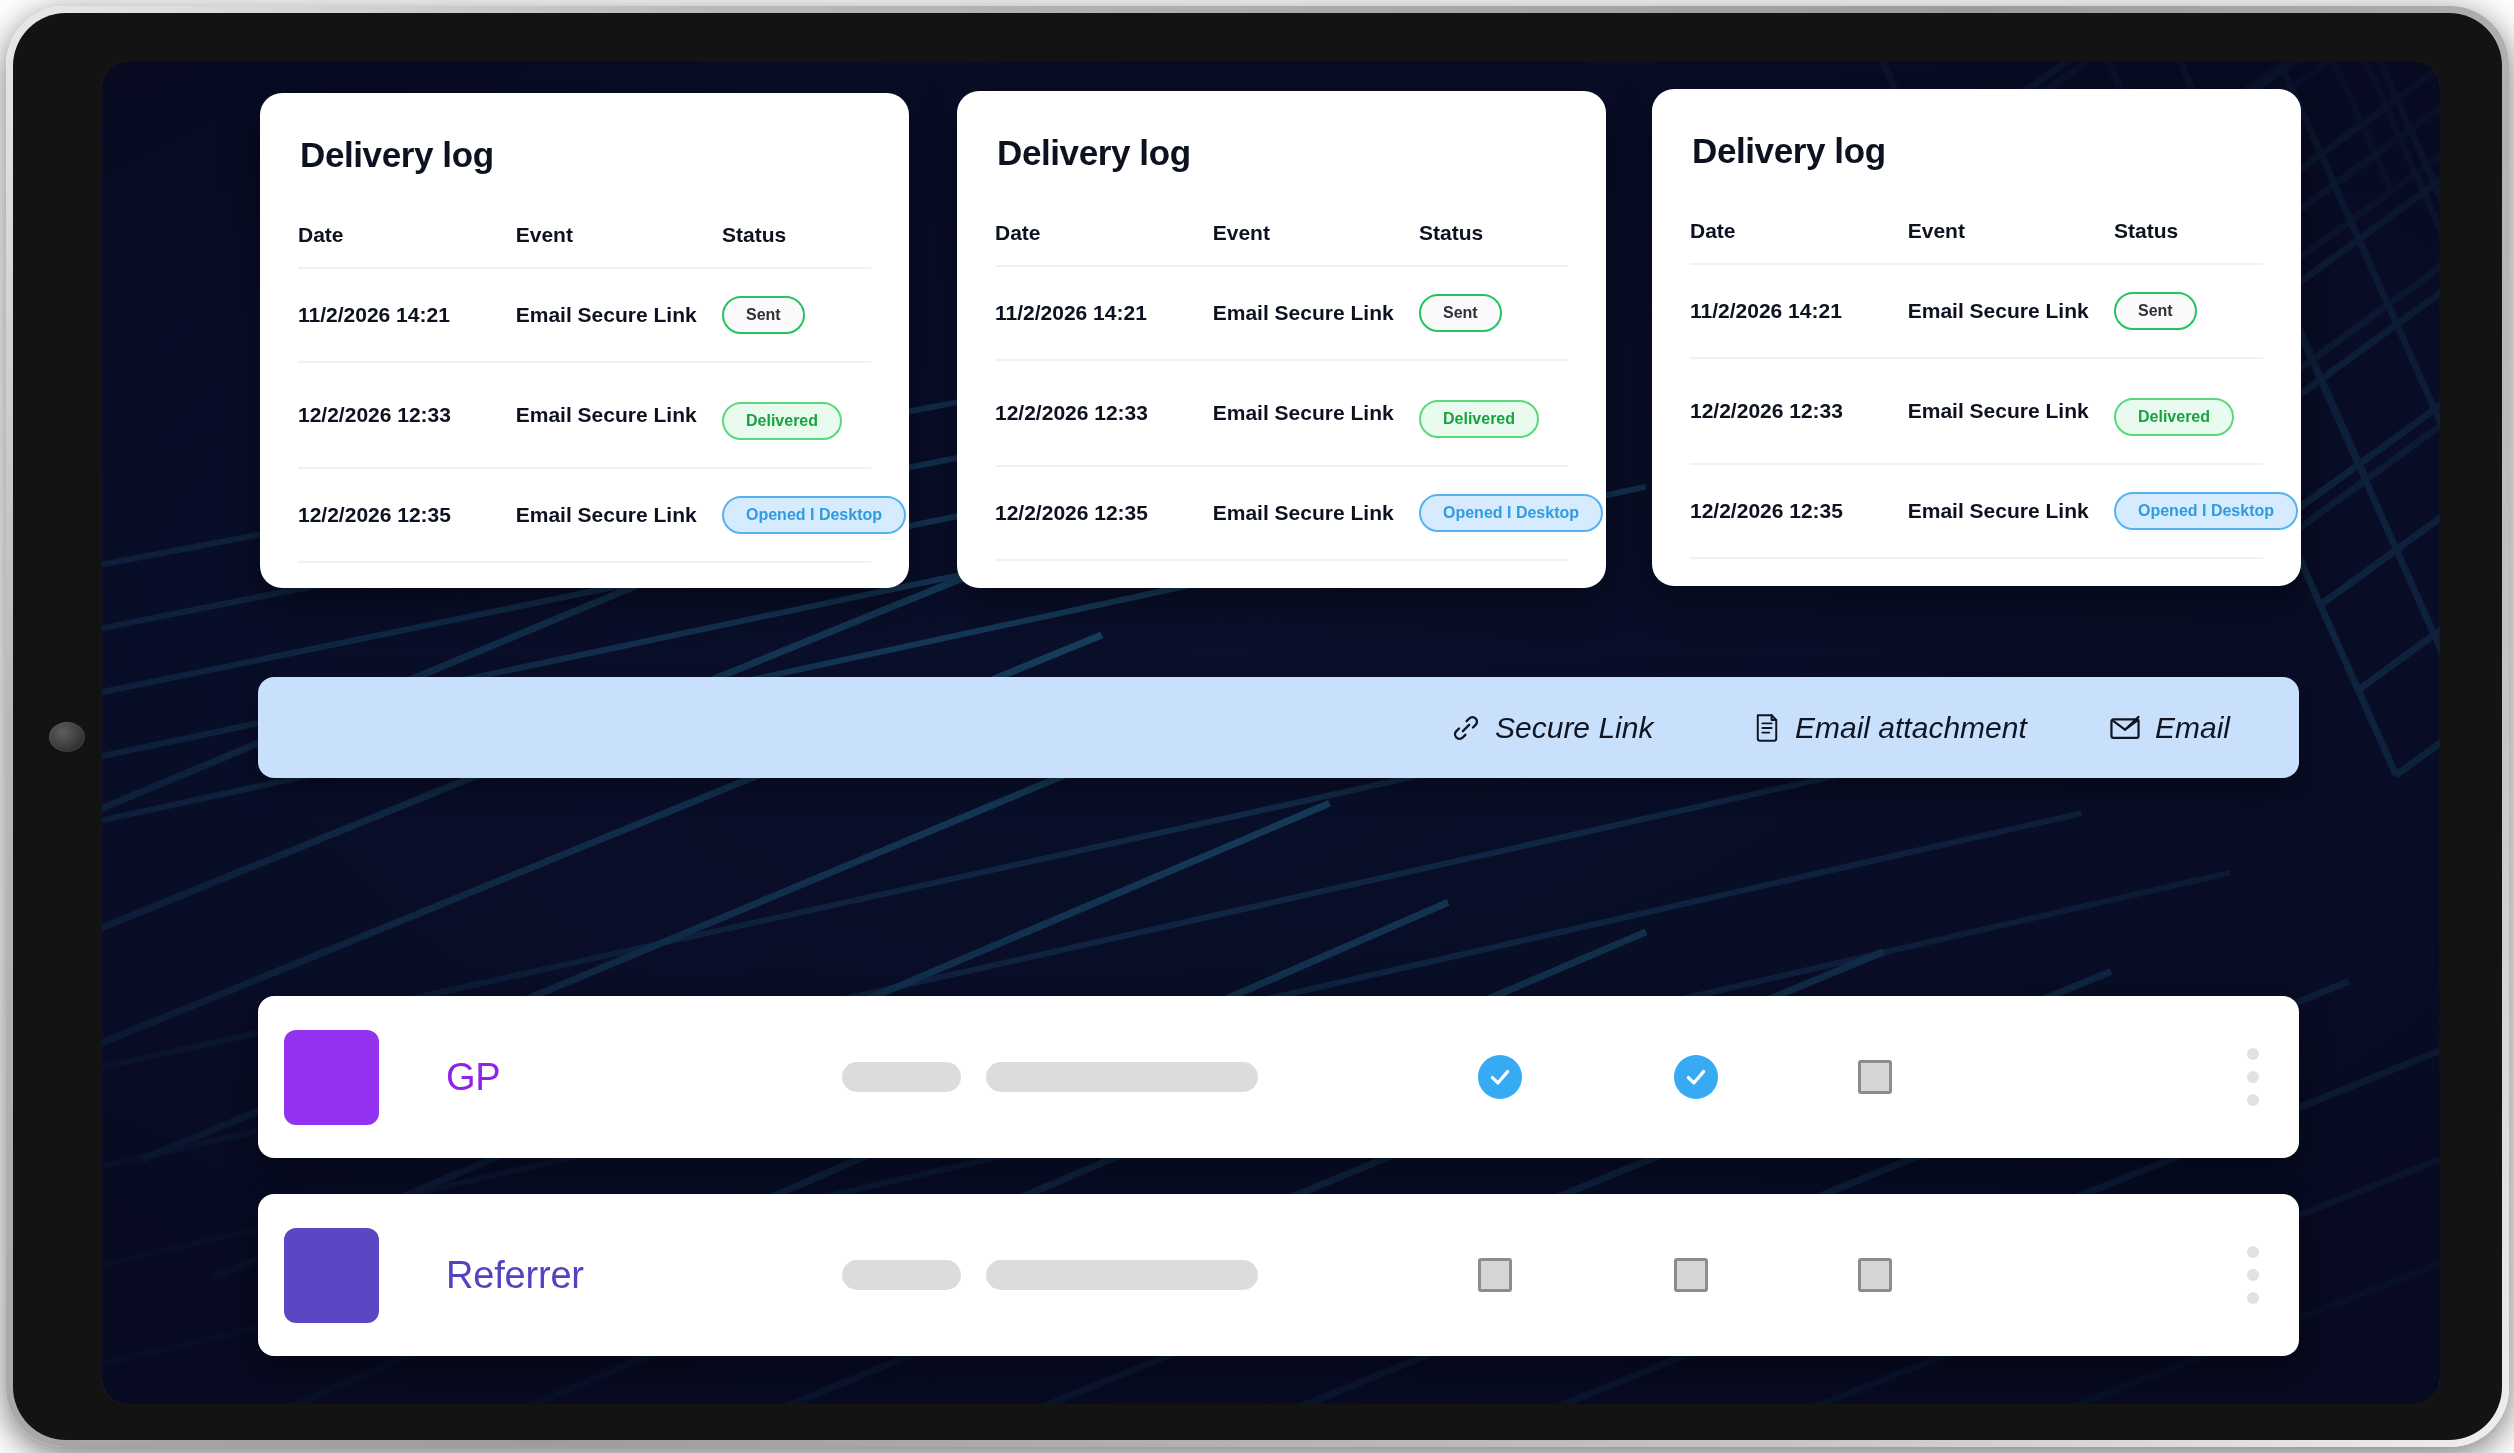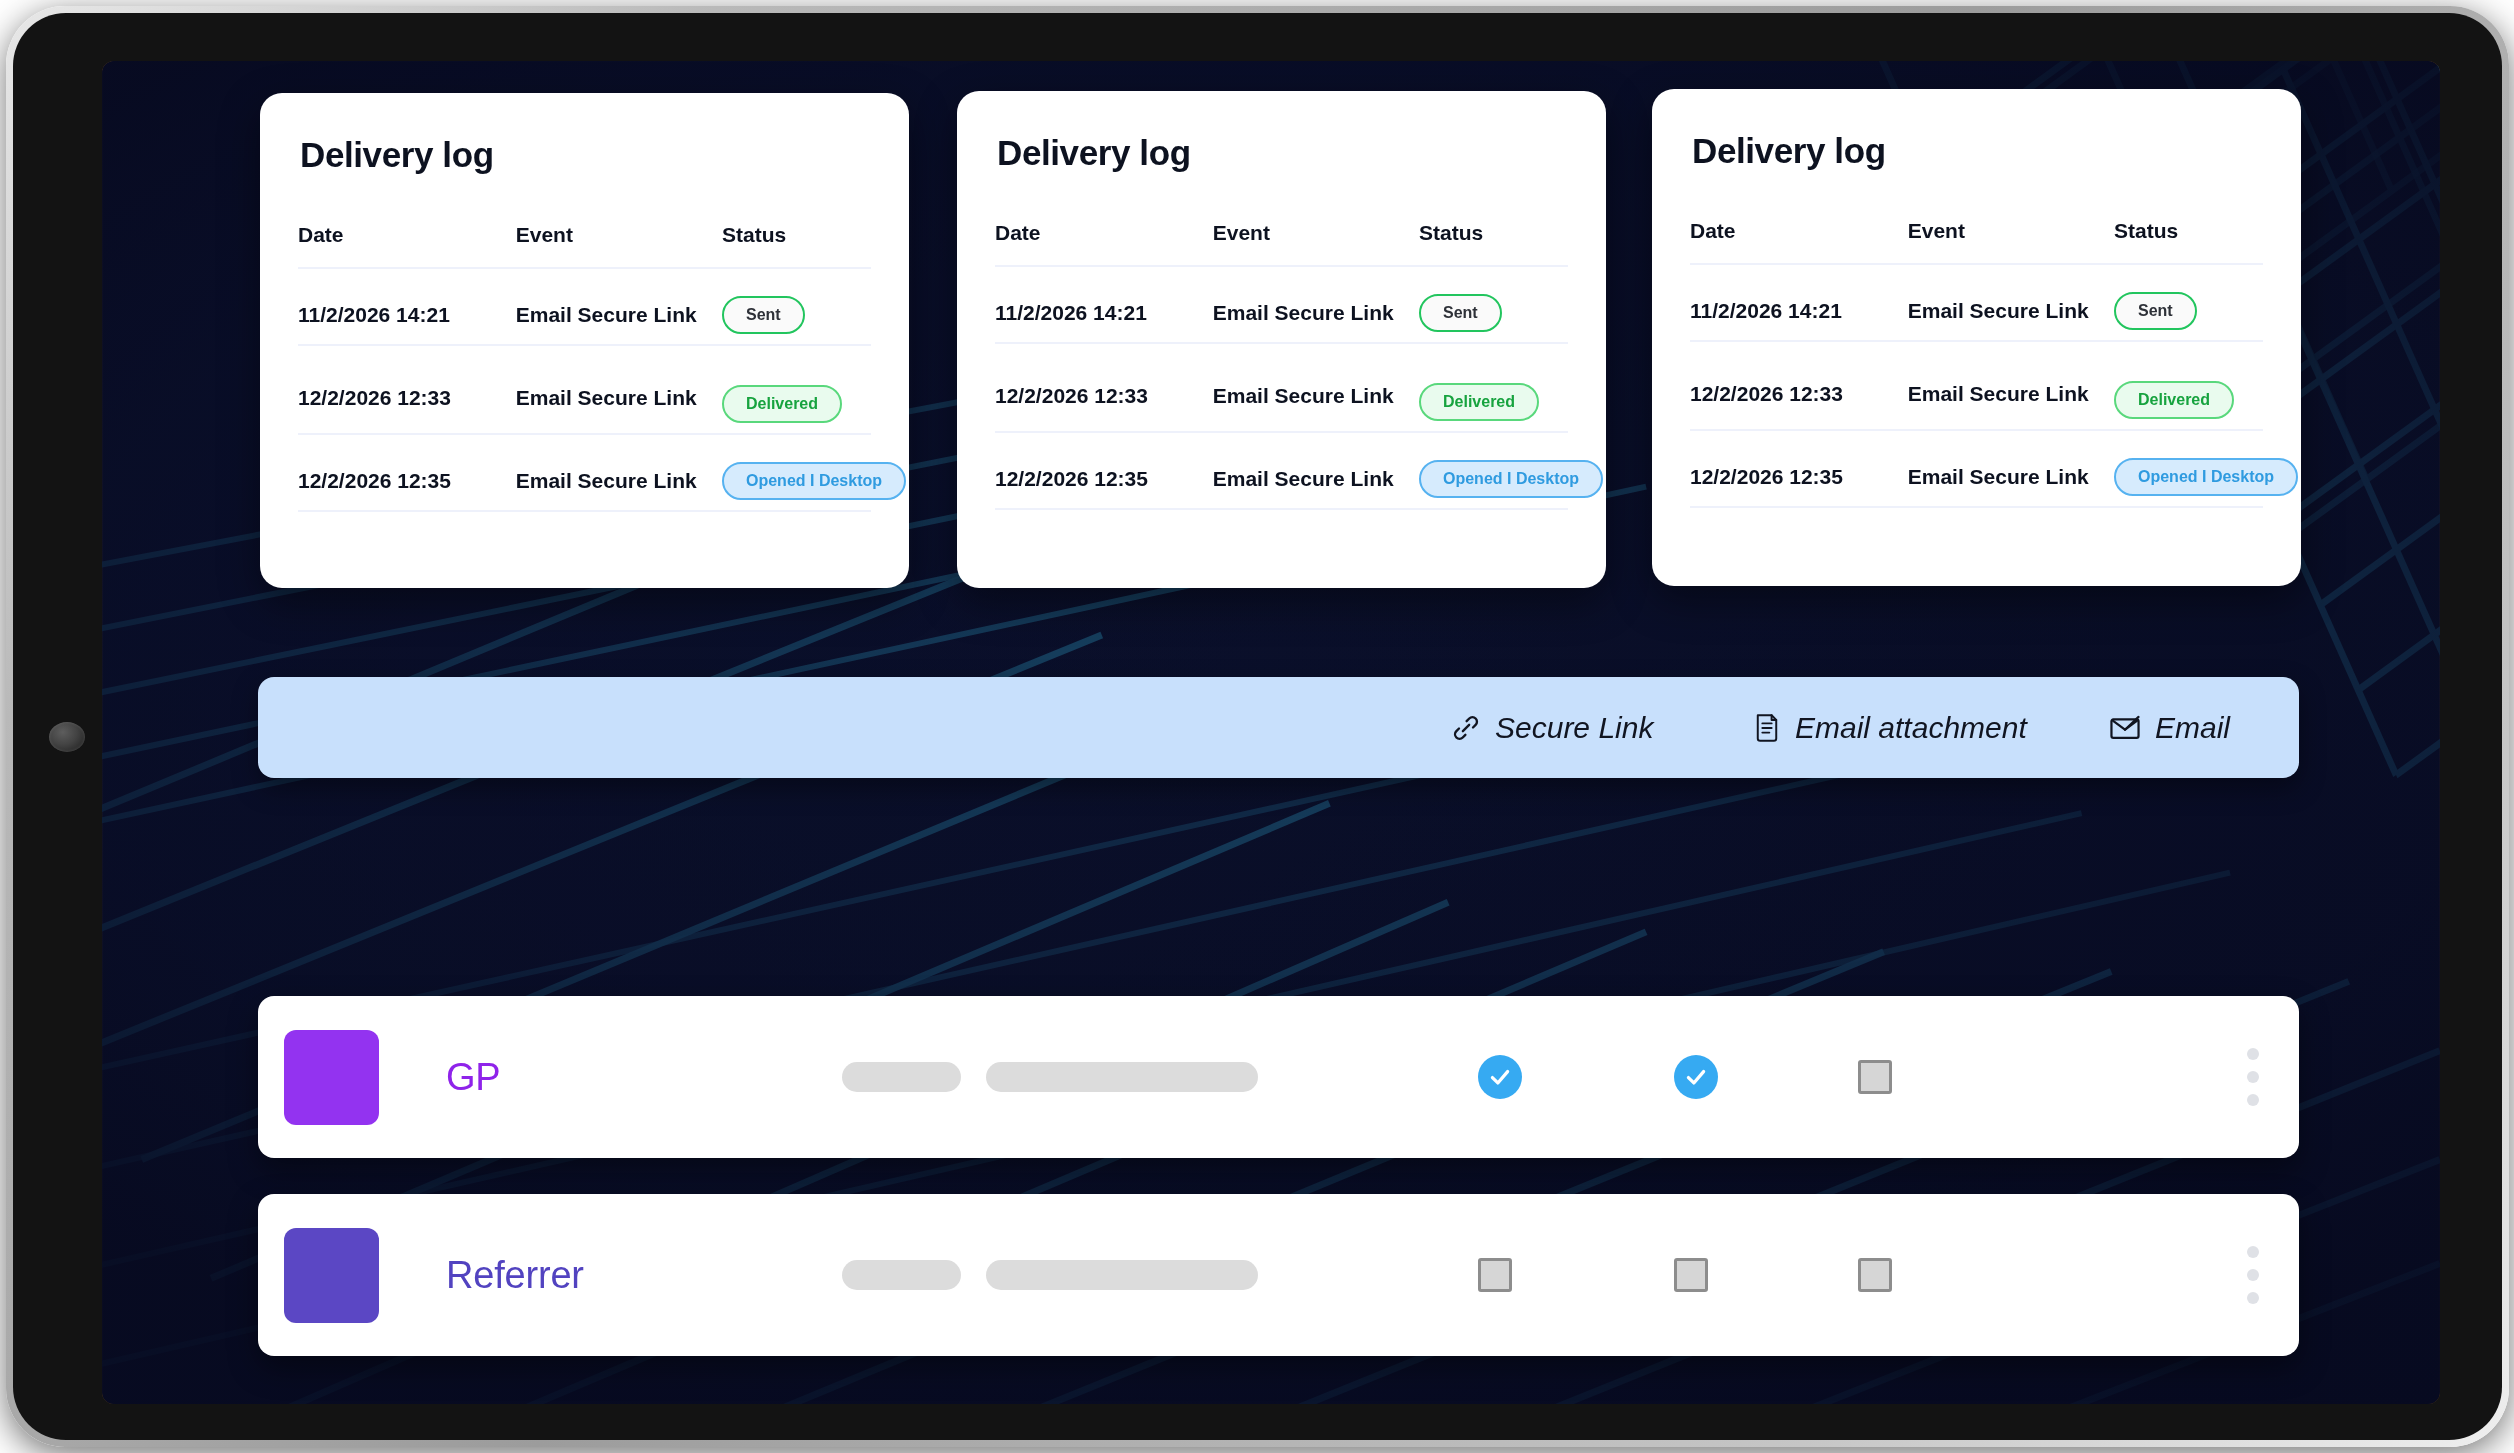--- a/index.html
+++ b/index.html
@@ -47,21 +47,21 @@
     box-shadow: inset 0 0 3px rgba(255,255,255,0.18);
   }
 
   
   #screen {
     position: absolute;
     left: 89px;
     top: 48px;
     width: 2338px;
     height: 1343px;
-    border-radius: 12px;
+    border-radius: 26px;
     background: #a16207;
     overflow: hidden;
   }
   
   #bg-art {
     position: absolute;
     inset: 0;
     overflow: hidden;
   }
   #bg-art svg { position: absolute; left:0; top:0; }
@@ -101,21 +101,21 @@
     color: #0d1220;
     padding: 0 0 20px 0;
   }
   .log-table th.col-date  { width: 38%; }
   .log-table th.col-event { width: 36%; }
   .log-table th.col-stat  { width: 26%; }
   .log-table td {
     font-size: 21px;
     font-weight: bold;
     color: #0d1220;
-    padding: 27px 0 10px 0;
+    padding: 27px 0 27px 0;
     border-top: 2px solid #eef1fb;
     vertical-align: middle;
   }
   .log-table tr.spacer-row td { padding: 0; height: 18px; border-top: 2px solid #eef1fb; }
 
   .badge {
     display: inline-block;
     font-size: 16px;
     font-weight: bold;
     border-radius: 989px;

